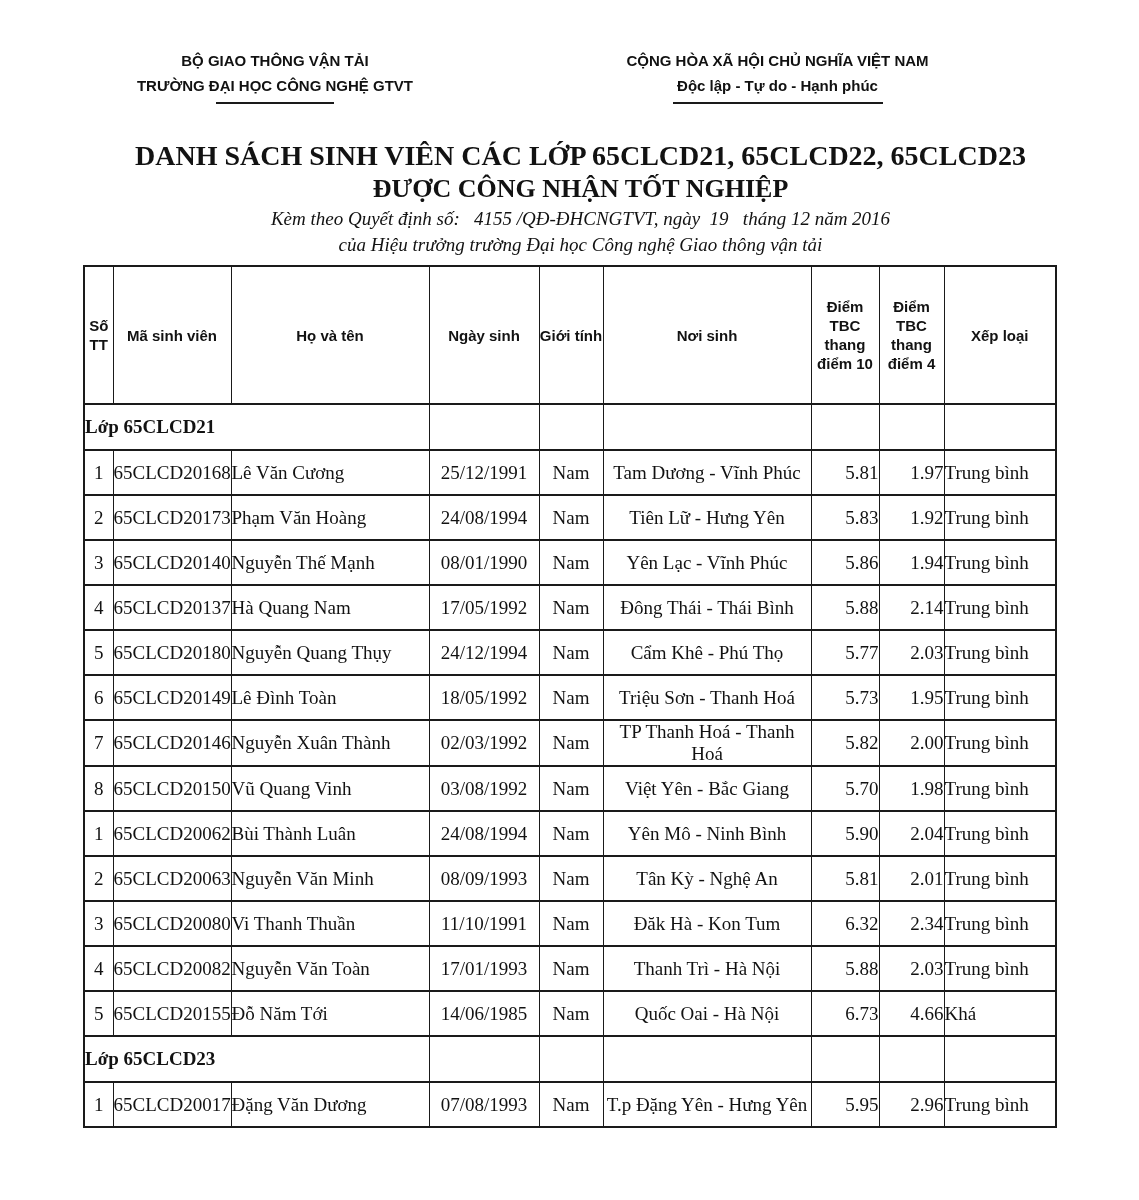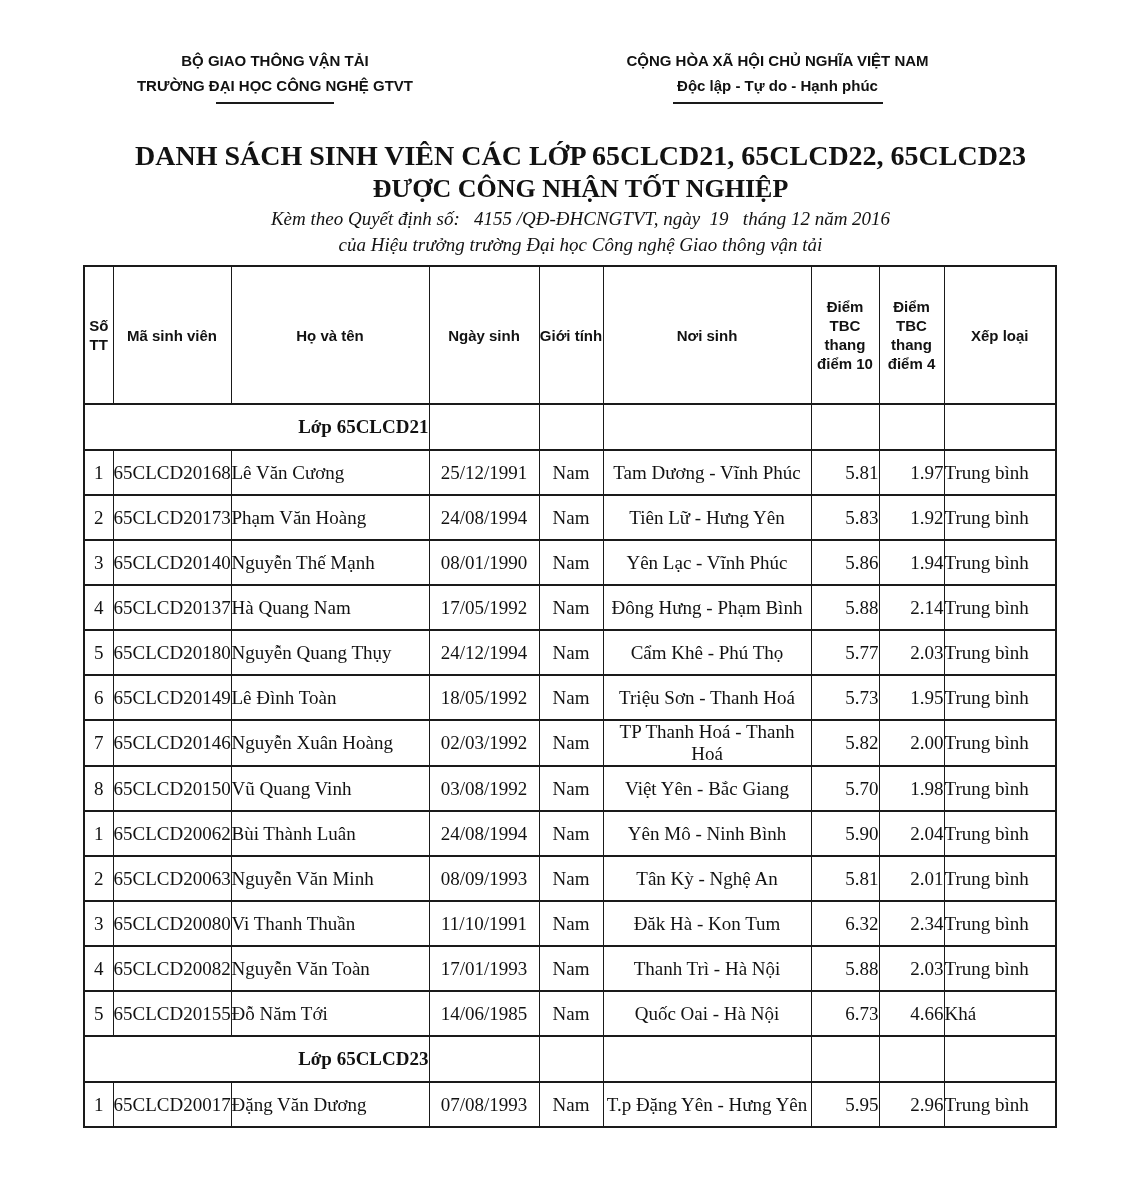--- a/index.html
+++ b/index.html
@@ -66,21 +66,21 @@
     height: 136px; white-space: nowrap;
   }
   table.students th.th-wrap { white-space: normal; }
   table.students td {
     font-family: "Liberation Serif", serif;
     font-size: 19px; height: 43px; vertical-align: middle;
   }
   tr.section-row td { height: 44px; }
   td.section-label {
     font-family: "Liberation Sans", sans-serif;
-    font-weight: bold; font-size: 19px; text-align: right;
+    font-weight: bold; font-size: 19px; text-align: left;
   }
   .col-stt        { text-align: center; }
   .col-id         { text-align: center; font-size: 17.5px; padding-left: 2px; }
   .col-name       { text-align: left; padding-left: 4px; }
   .col-dob        { text-align: center; }
   .col-gender     { text-align: center; }
   .col-birthplace { text-align: center; }
   .col-score      { text-align: right; padding-right: 3px; }
   .col-rank       { text-align: left; }
   td.small-text   { font-size: 15.5px; }
@@ -174,21 +174,21 @@
         <td class="col-score">5.86</td>
         <td class="col-score">1.94</td>
         <td class="col-rank">Trung bình</td>
       </tr>
       <tr>
         <td class="col-stt">4</td>
         <td class="col-id">65CLCD20137</td>
         <td class="col-name">Hà Quang Nam</td>
         <td class="col-dob">17/05/1992</td>
         <td class="col-gender">Nam</td>
-        <td class="col-birthplace">Đông Hưng - Phạm Bình</td>
+        <td class="col-birthplace">Đông Thái - Thái Bình</td>
         <td class="col-score">5.88</td>
         <td class="col-score">2.14</td>
         <td class="col-rank">Trung bình</td>
       </tr>
       <tr>
         <td class="col-stt">5</td>
         <td class="col-id">65CLCD20180</td>
         <td class="col-name">Nguyễn Quang Thụy</td>
         <td class="col-dob">24/12/1994</td>
         <td class="col-gender">Nam</td>
@@ -204,21 +204,21 @@
         <td class="col-dob">18/05/1992</td>
         <td class="col-gender">Nam</td>
         <td class="col-birthplace">Triệu Sơn - Thanh Hoá</td>
         <td class="col-score">5.73</td>
         <td class="col-score">1.95</td>
         <td class="col-rank">Trung bình</td>
       </tr>
       <tr>
         <td class="col-stt">7</td>
         <td class="col-id">65CLCD20146</td>
-        <td class="col-name">Nguyễn Xuân Hoàng</td>
+        <td class="col-name">Nguyễn Xuân Thành</td>
         <td class="col-dob">02/03/1992</td>
         <td class="col-gender">Nam</td>
         <td class="col-birthplace small-text">TP Thanh Hoá - Thanh Hoá</td>
         <td class="col-score">5.82</td>
         <td class="col-score">2.00</td>
         <td class="col-rank">Trung bình</td>
       </tr>
       <tr>
         <td class="col-stt">8</td>
         <td class="col-id">65CLCD20150</td>

